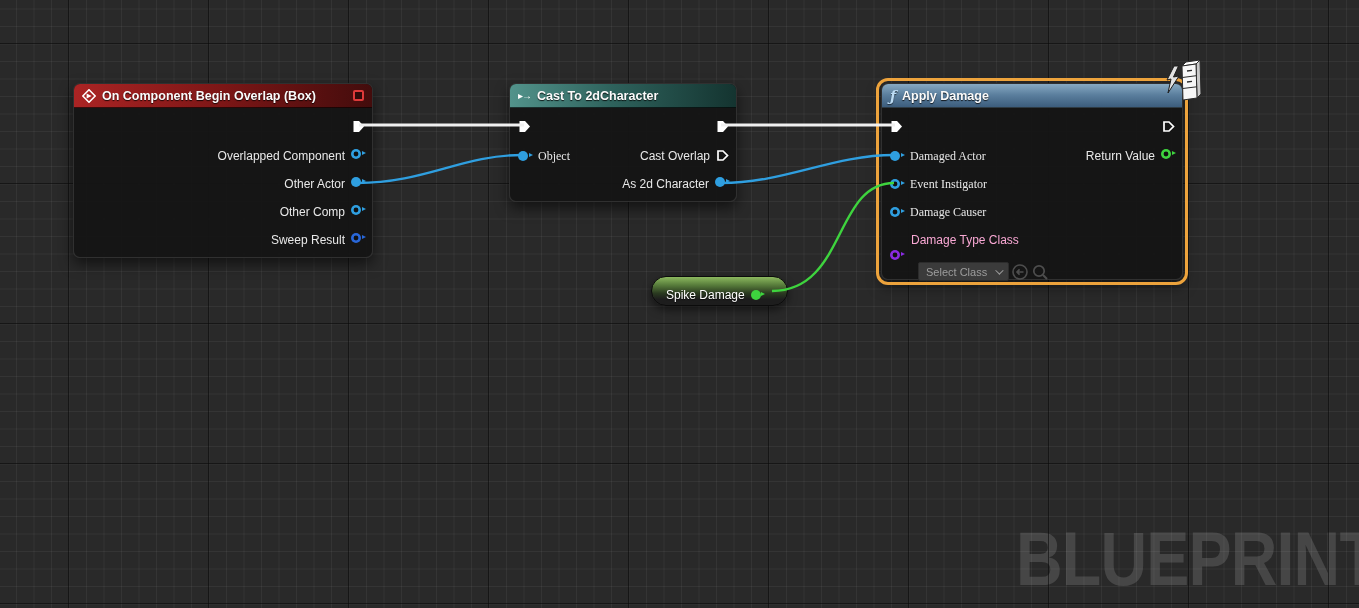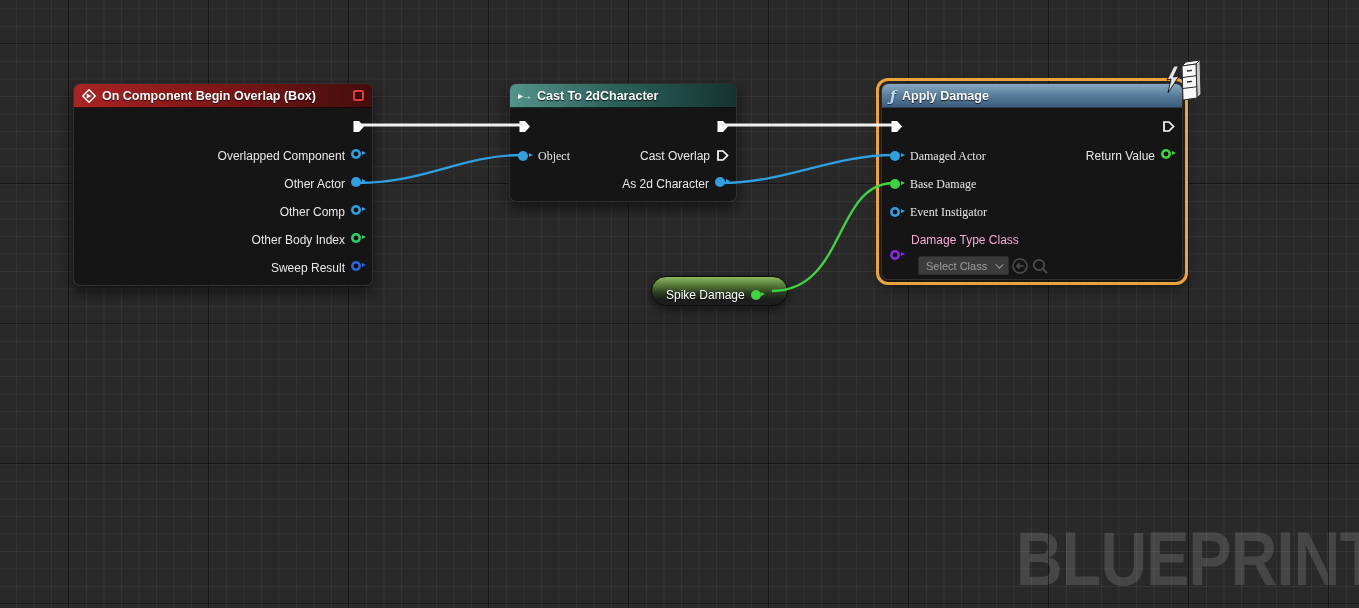--- a/index.html
+++ b/index.html
@@ -94,21 +94,21 @@
 
   
   #node-apply{left:881px;top:83px;width:302px;outline:3px solid #eda33c;outline-offset:2px;}
   #node-apply .node-header{background:linear-gradient(to bottom,#87a9c2 0%,#5a7e9d 48%,#3c5d7d 100%);}
   .fn-glyph{font-family:"DejaVu Serif","Liberation Serif",serif;font-style:italic;font-weight:bold;
     font-size:14px;color:#bcdcf5;text-shadow:0 1px 1px rgba(0,0,0,.6);}
 
   .dtc{position:relative;height:50px;padding-top:4px;}
   .dtc .pin{position:absolute;left:8px;top:24px;}
   .dtc-label{display:block;padding-left:29px;height:20px;line-height:20px;color:#f9a8d4;}
-  .dtc-row{display:flex;align-items:center;gap:2px;padding-left:36px;margin-top:6px;}
+  .dtc-row{display:flex;align-items:center;gap:2px;padding-left:36px;margin-top:12px;}
   .select-class{
     display:flex;align-items:center;gap:8px;height:19px;padding:0 7px;
     background:#3b3b3b;border:1px solid #2c2c2c;border-radius:2px;
     color:#9d9d9d;font-size:11px;cursor:pointer;font-family:inherit;
   }
   .chev{width:6px;height:6px;border-right:1.6px solid #9d9d9d;border-bottom:1.6px solid #9d9d9d;
     transform:rotate(45deg) translateY(-2px);}
   .ghost-icon{opacity:.9;}
 
   
@@ -163,26 +163,20 @@
       </span>
         </div>
       <div class="row">
           <span class="right">
         <span class="plabel">Other Comp</span>
         <span class="pin hollow c-object"></span>
       </span>
         </div>
       <div class="row">
           <span class="right">
-        <span class="plabel">Other Body Index</span>
-        <span class="pin hollow c-int"></span>
-      </span>
-        </div>
-      <div class="row">
-          <span class="right">
         <span class="plabel">Sweep Result</span>
         <span class="pin hollow c-struct"></span>
       </span>
         </div>
     </div>
   </div>
 
   <div class="node" id="node-cast">
     <div class="node-header">
       <span class="cast-glyph">▸→</span>
@@ -245,28 +239,28 @@
           <span class="pin filled c-object"></span>
           <span class="plabel">Damaged Actor</span>
         </span>
         <span class="right">
           <span class="plabel">Return Value</span>
           <span class="pin hollow c-float"></span>
         </span>
       </div>
       <div class="row">
         <span class="left">
-          <span class="pin filled c-float"></span>
-          <span class="plabel">Base Damage</span>
-        </span>
-      </div>
-      <div class="row">
-        <span class="left">
           <span class="pin hollow c-object"></span>
           <span class="plabel">Event Instigator</span>
+        </span>
+      </div>
+      <div class="row">
+        <span class="left">
+          <span class="pin hollow c-object"></span>
+          <span class="plabel">Damage Causer</span>
         </span>
       </div>
       <div class="dtc">
         <span class="pin hollow c-class"></span>
         <span class="dtc-label">Damage Type Class</span>
         <div class="dtc-row">
           <button class="select-class">
             <span>Select Class</span>
             <span class="chev"></span>
           </button>

